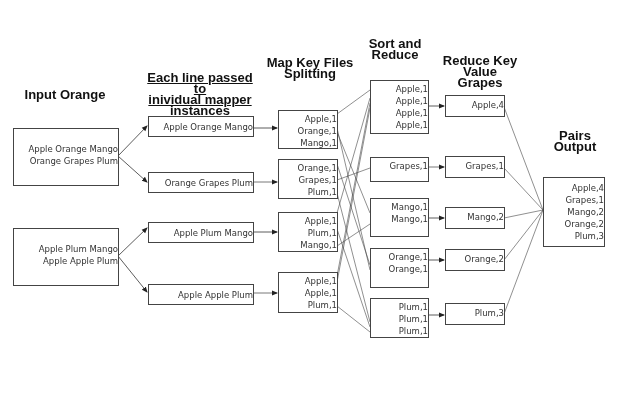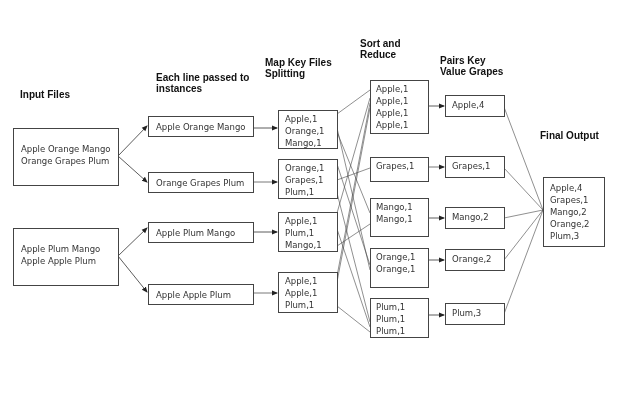--- a/index.html
+++ b/index.html
@@ -1,19 +1,19 @@
 <!DOCTYPE html>
 <html><head>
 <meta charset="utf-8">
 <style>
   html, body { margin: 0; padding: 0; background: #ffffff; }
   body { width: 640px; height: 420px; position: relative; overflow: hidden; font-family: "Liberation Sans", sans-serif; }
   svg.wires { position: absolute; left: 0; top: 0; width: 640px; height: 420px; }
-  .hdr { position: absolute; font-family: "Liberation Sans", sans-serif; font-weight: bold; font-size: 10px; color: #111; text-align: left; line-height: 11px; }
-  .box { position: absolute; box-sizing: border-box; border: 1px solid #444; background: #fff; font-family: "DejaVu Sans", sans-serif; font-size: 8.5px; color: #333; }
+  .hdr { position: absolute; font-family: "Liberation Sans", sans-serif; font-weight: bold; font-size: 13px; color: #111; text-align: center; line-height: 11px; }
+  .box { position: absolute; box-sizing: border-box; border: 1px solid #444; background: #fff; font-family: "DejaVu Sans", sans-serif; font-size: 8.5px; color: #333; text-align: right; }
   .box .ln { display: block; line-height: 12px; white-space: nowrap; }
   .in { padding: 14px 0 0 7px; }
   .in .ln { line-height: 12px; }
   .mp { padding: 4px 0 0 7px; }
   .kv { padding: 2px 0 0 6px; }
   .kv .ln { line-height: 12px; }
   .sh { padding: 2px 0 0 5px; }
   .rd { padding: 3px 0 0 6px; }
   .fo { padding: 4px 0 0 6px; }
   .fo .ln { line-height: 12px; }
@@ -61,38 +61,39 @@
 
   <g stroke="#444" stroke-width="0.6">
     <line x1="504" y1="107" x2="543" y2="210"></line>
     <line x1="504" y1="168" x2="543" y2="210"></line>
     <line x1="504" y1="218" x2="543" y2="210"></line>
     <line x1="504" y1="260" x2="543" y2="210"></line>
     <line x1="504" y1="314" x2="543" y2="210"></line>
   </g>
 </svg>
 
-<div class="hdr" style="left:20px; top:89px; width:90px;">Input Files</div>
-<div class="hdr" style="left:156px; top:72px; width:120px;">
+<div class="hdr" style="left:20px; top:89px; width:90px;">Input Orange</div>
+<div class="hdr" style="left:140px; top:72px; width:120px;text-decoration:underline;">
   <div>Each line passed to</div>
+  <div>inividual mapper</div>
   <div>instances</div>
 </div>
 <div class="hdr" style="left:265px; top:57px; width:90px;">
   <div>Map Key Files</div>
   <div>Splitting</div>
 </div>
 <div class="hdr" style="left:360px; top:38px; width:70px;">
   <div>Sort and</div>
   <div>Reduce</div>
 </div>
 <div class="hdr" style="left:440px; top:55px; width:80px;">
-  <div>Pairs Key</div>
+  <div>Reduce Key</div>
   <div>Value Grapes</div>
 </div>
-<div class="hdr" style="left:540px; top:130px; width:70px;">Final Output</div>
+<div class="hdr" style="left:540px; top:130px; width:70px;">Pairs Output</div>
 
 <div class="box in" style="left:13px; top:128px; width:106px; height:58px;">
   <span class="ln">Apple Orange Mango</span>
   <span class="ln">Orange Grapes Plum</span>
 </div>
 <div class="box in" style="left:13px; top:228px; width:106px; height:58px;">
   <span class="ln">Apple Plum Mango</span>
   <span class="ln">Apple Apple Plum</span>
 </div>
 

